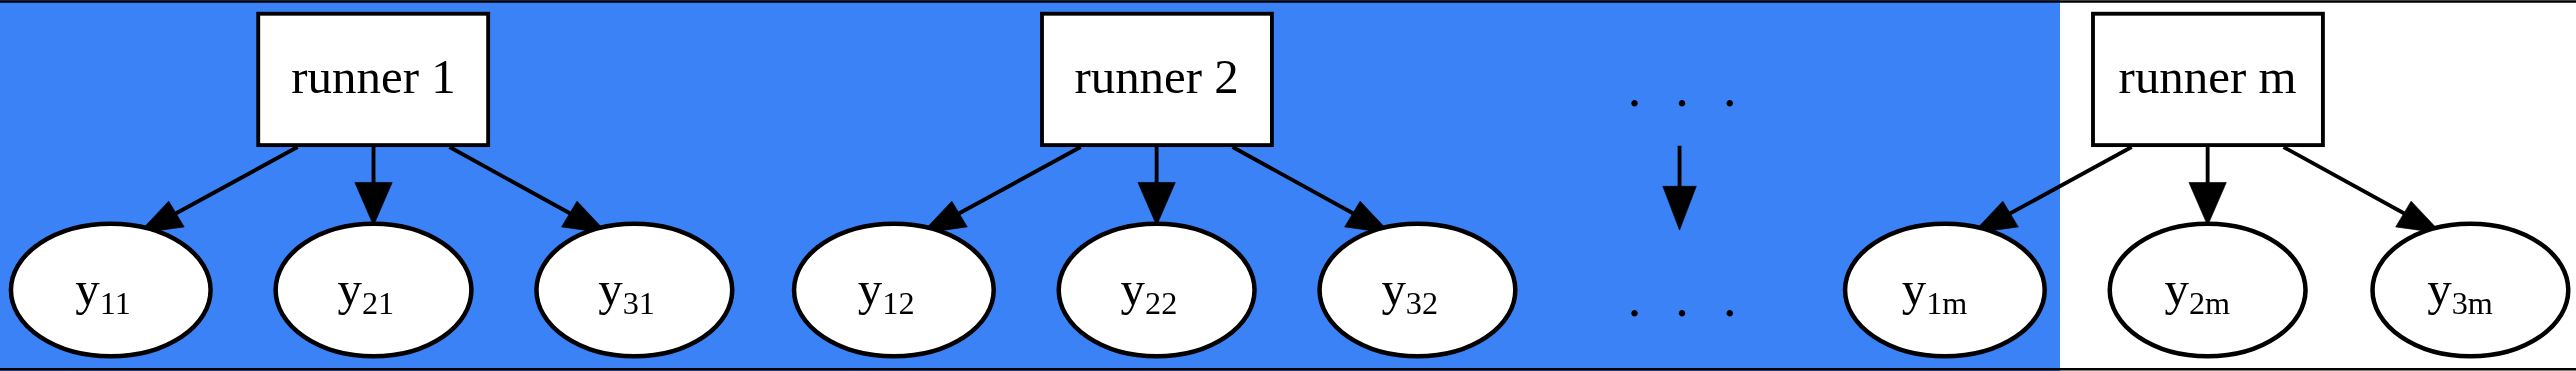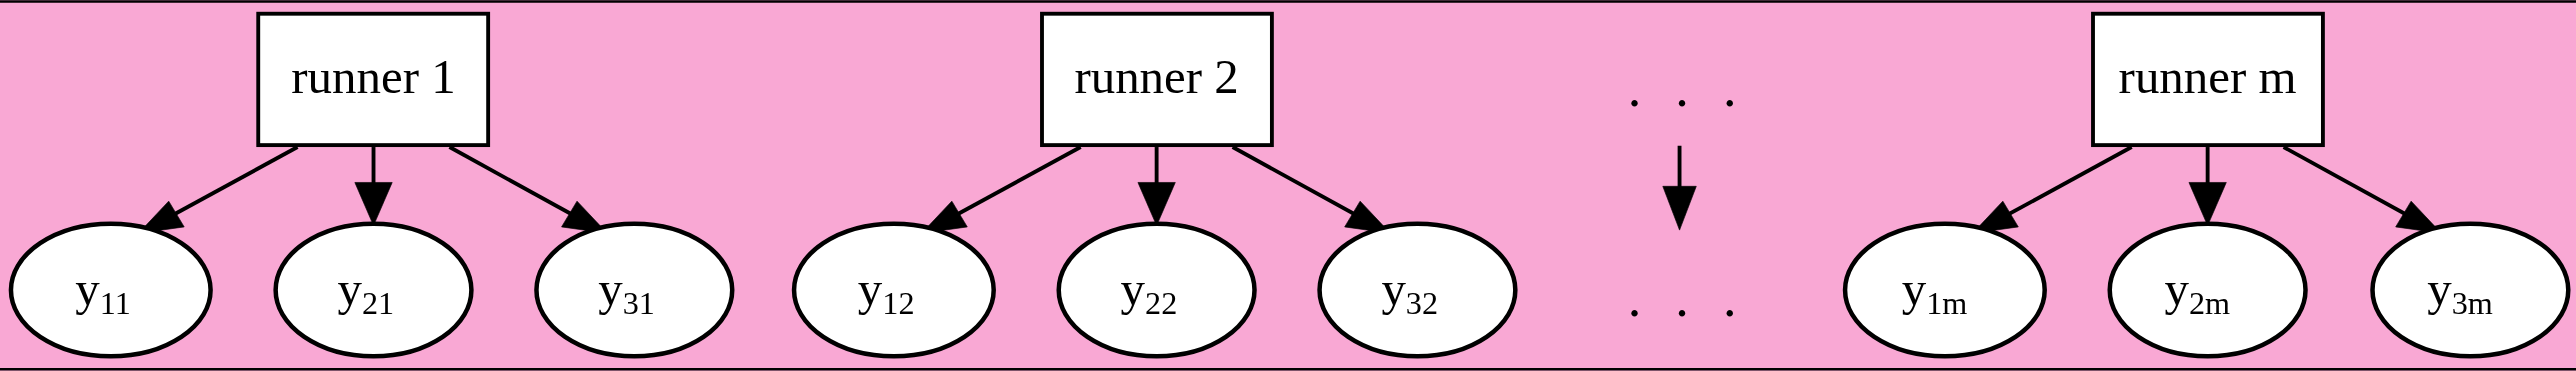--- a/index.html
+++ b/index.html
@@ -8,23 +8,23 @@
     background: #ffffff;
   }
   body {
     width: 2576px;
     height: 372px;
     overflow: hidden;
     font-family: "Liberation Serif", "DejaVu Serif", serif;
   }
   #diagram-root {
     position: relative;
-    width: 2576px;
+    width: 2060px;
     height: 372px;
-    background: #f9a8d4;
+    background: #3b82f6;
   }
   svg.diagram-canvas {
     display: block;
     width: 2576px;
     height: 372px;
   }
   .node-box {
     fill: #ffffff;
     stroke: #000000;
     stroke-width: 6;

